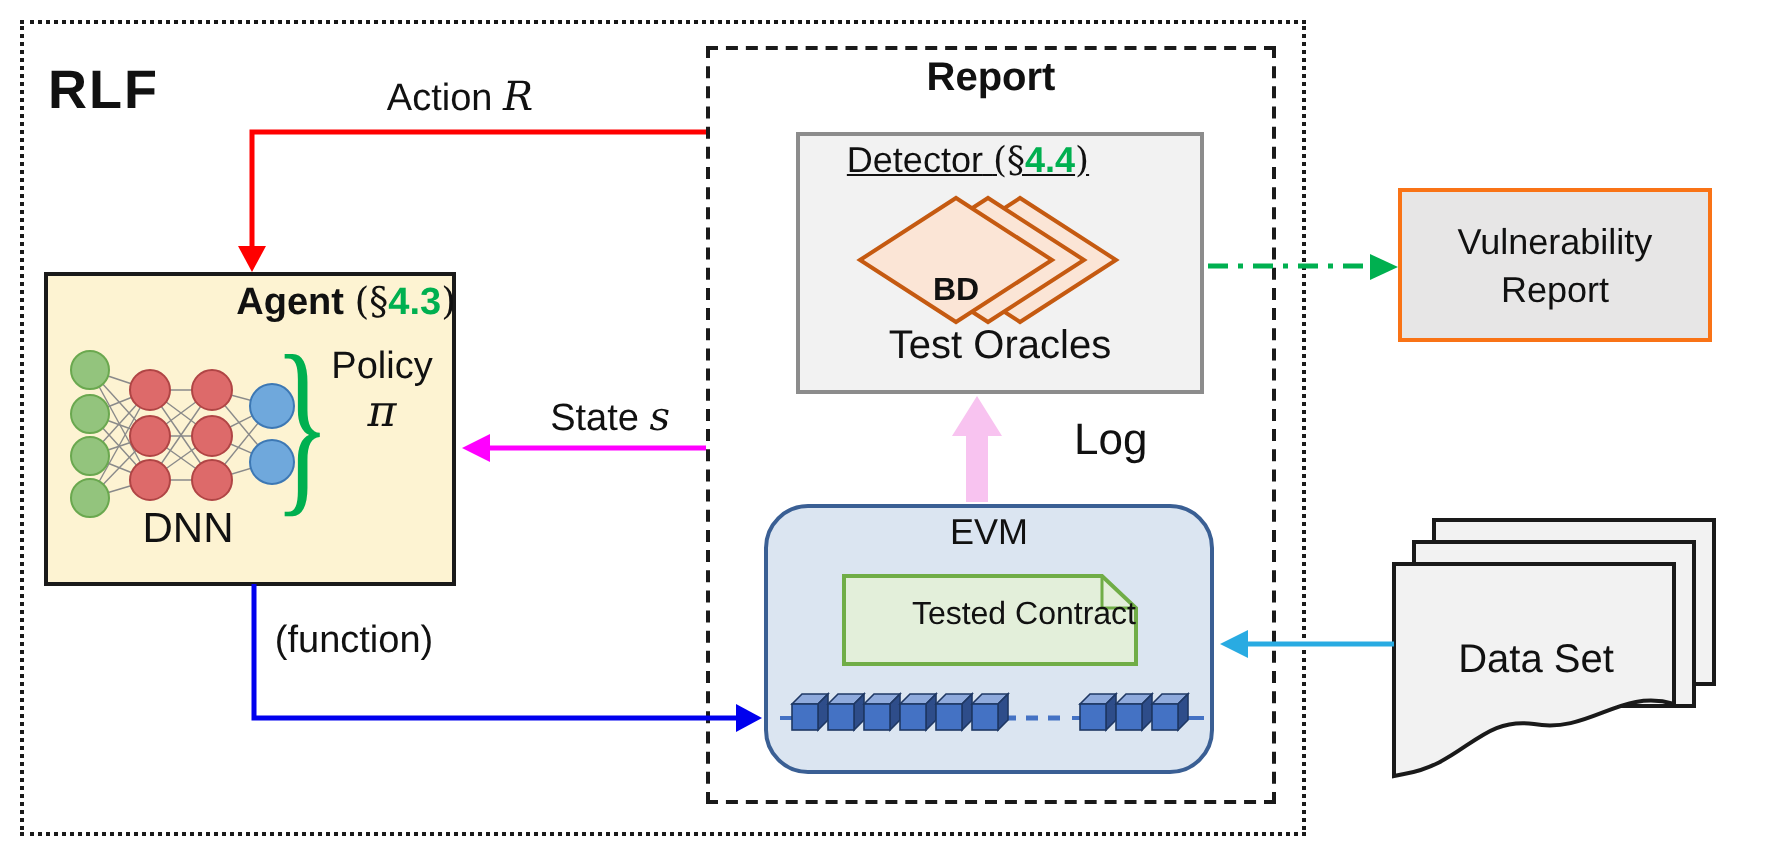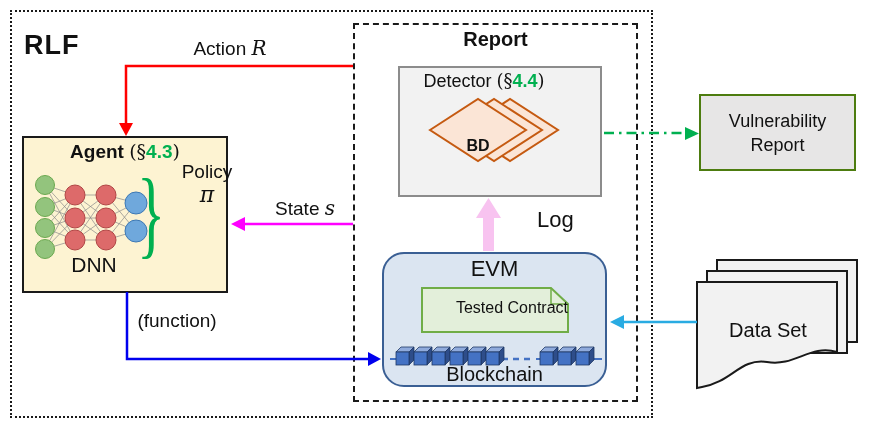--- a/index.html
+++ b/index.html
@@ -12,39 +12,39 @@
   .math{font-family:"DejaVu Serif",serif;font-style:italic;}
   .sect{font-family:"DejaVu Serif",serif;}
   .sect-num{color:#00b050;font-weight:600;}
   
   #rlf-boundary{left:10px;top:10px;width:643px;height:408px;border:2px dotted #1a1a1a;box-sizing:border-box;}
   #rlf-label{left:24px;top:30px;font-size:27px;font-weight:600;letter-spacing:1px;}
   #backend-box{left:353px;top:23px;width:285px;height:379px;border:2px dashed #1a1a1a;box-sizing:border-box;}
   #backend-title{left:353px;top:28px;width:285px;font-size:20px;font-weight:700;}
   
   #detector-box{left:398px;top:66px;width:204px;height:131px;background:#f2f2f2;border:2px solid #8c8c8c;box-sizing:border-box;}
-  #detector-title{left:398px;top:70px;width:172px;font-size:18px;}
+  #detector-title{left:398px;top:70px;width:172px;font-size:18px;text-decoration:underline;}
   #bd-label{left:455px;top:123px;width:46px;font-size:16px;font-weight:700;margin-top:14px;}
   #oracles-label{left:398px;top:162px;width:204px;font-size:20px;}
   
   #agent-box{left:22px;top:136px;width:206px;height:157px;background:#fdf3d2;border:2px solid #1a1a1a;box-sizing:border-box;}
-  #agent-title{left:22px;top:140px;width:206px;font-size:19px;}
+  #agent-title{left:22px;top:140px;width:206px;font-size:19px;text-align:right;}
   #agent-title b{font-weight:700;}
   #brace{left:137px;top:167px;width:30px;height:96px;font-size:98px;line-height:92px;color:#00b050;
          font-family:"Liberation Serif",serif;transform:scaleX(0.6);transform-origin:left center;font-weight:400;}
-  #policy-label{left:158px;top:160px;width:66px;font-size:19px;line-height:23px;margin-left:16px;}
+  #policy-label{left:158px;top:172px;width:66px;font-size:19px;line-height:23px;}
   #policy-pi{font-size:22px;}
   #dnn-label{left:58px;top:253px;width:72px;font-size:21px;}
   
   #evm-box{left:382px;top:252px;width:225px;height:135px;background:#dbe5f1;border:2px solid #3a5f94;border-radius:22px;box-sizing:border-box;}
-  #evm-title{left:382px;top:256px;width:225px;font-size:22px;}
+  #evm-title{left:382px;top:256px;width:225px;font-size:18px;}
   #contract-label{left:422px;top:299px;width:146px;font-size:16px;text-align:right;}
   #blockchain-label{left:382px;top:363px;width:225px;font-size:20px;}
   
-  #vr-box{left:699px;top:94px;width:157px;height:77px;background:#e7e6e6;border:2px solid #4d7c0f;box-sizing:border-box;
+  #vr-box{left:699px;top:94px;width:157px;height:77px;background:#e7e6e6;border:2px solid #f97316;box-sizing:border-box;
           display:flex;flex-direction:column;justify-content:center;font-size:18px;line-height:24px;}
   #dataset-label{left:713px;top:319px;width:110px;font-size:20px;}
   
   #reward-label{left:170px;top:36px;width:120px;font-size:19px;}
   #state-label{left:245px;top:196px;width:90px;font-size:19px;text-align:right;}
   #action-label{left:128px;top:309px;width:98px;font-size:19px;line-height:24px;}
   #log-label{left:512px;top:207px;width:50px;font-size:22px;margin-left:25px;}
   svg{display:block;}
   .overlay{pointer-events:none;}
 </style>
@@ -64,20 +64,21 @@
     <span>Detector</span>
     <span class="sect">(§</span><span class="sect-num">4.4</span><span class="sect">)</span>
   </div>
 
   <svg class="abs" style="left:420px;top:95px;" width="162" height="72" viewBox="0 0 162 72">
     <polygon points="42,35 90,4 138,35 90,66" fill="#FBE5D6" stroke="#C55A11" stroke-width="2"></polygon>
     <polygon points="26,35 74,4 122,35 74,66" fill="#FBE5D6" stroke="#C55A11" stroke-width="2"></polygon>
     <polygon points="10,35 58,4 106,35 58,66" fill="#FBE5D6" stroke="#C55A11" stroke-width="2"></polygon>
   </svg>
   <div class="abs center" id="bd-label">BD</div>
+  <div class="abs center" id="oracles-label">Test Oracles</div>
 
   <div class="abs" id="agent-box"></div>
   <div class="abs center" id="agent-title">
     <b>Agent</b>
     <span class="sect">(§</span><span class="sect-num">4.3</span><span class="sect">)</span>
   </div>
 
   <svg class="abs" style="left:30px;top:172px;" width="122" height="94" viewBox="0 0 122 94">
     <g stroke="#8a8a8a" stroke-width="0.7">
       <line x1="15" y1="13" x2="45" y2="23"></line>
@@ -183,21 +184,20 @@
     <polygon points="183,8 188,3 188,16 183,21" fill="#2E4D8A" stroke="#1F3864" stroke-width="0.8"></polygon>
     <rect x="170" y="8" width="13" height="13" fill="#4472C4" stroke="#1F3864" stroke-width="0.8"></rect>
   </g>
   <g>
     <polygon points="188,8 193,3 206,3 201,8" fill="#8FAADC" stroke="#1F3864" stroke-width="0.8"></polygon>
     <polygon points="201,8 206,3 206,16 201,21" fill="#2E4D8A" stroke="#1F3864" stroke-width="0.8"></polygon>
     <rect x="188" y="8" width="13" height="13" fill="#4472C4" stroke="#1F3864" stroke-width="0.8"></rect>
   </g>
       </g>
   </svg>
-  <div class="abs center" id="blockchain-label">Blockchain</div>
 
   <div class="abs center" id="vr-box">
     <div>Vulnerability</div>
     <div>Report</div>
   </div>
 
   <svg class="abs" style="left:690px;top:255px;" width="175" height="140" viewBox="0 0 175 140">
     <rect x="27" y="5" width="140" height="82" fill="#F2F2F2" stroke="#1a1a1a" stroke-width="2"></rect>
     <rect x="17" y="16" width="140" height="82" fill="#F2F2F2" stroke="#1a1a1a" stroke-width="2"></rect>
     <path d="M7,27 L147,27 L147,97 C120,89 105,112 77,107 C50,103 42,127 12,132 L7,133 Z" fill="#F2F2F2" stroke="#1a1a1a" stroke-width="2"></path>

